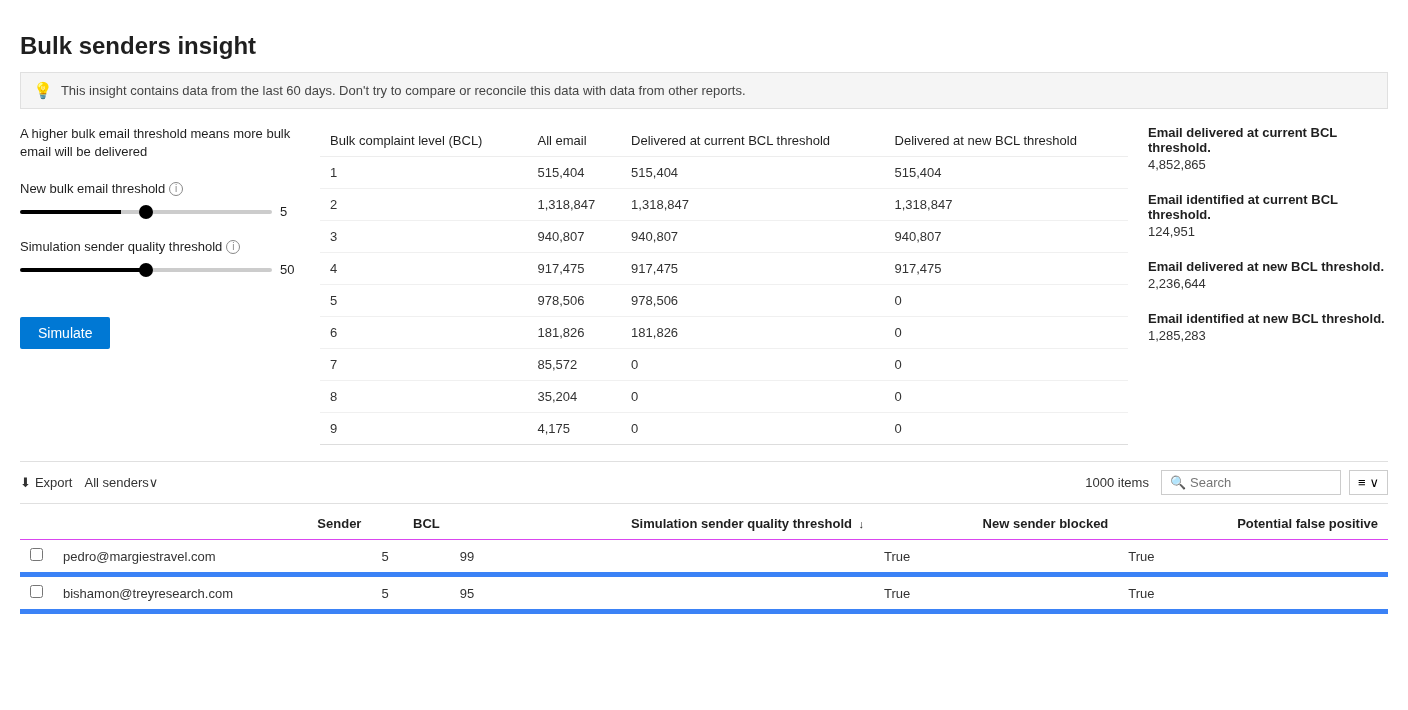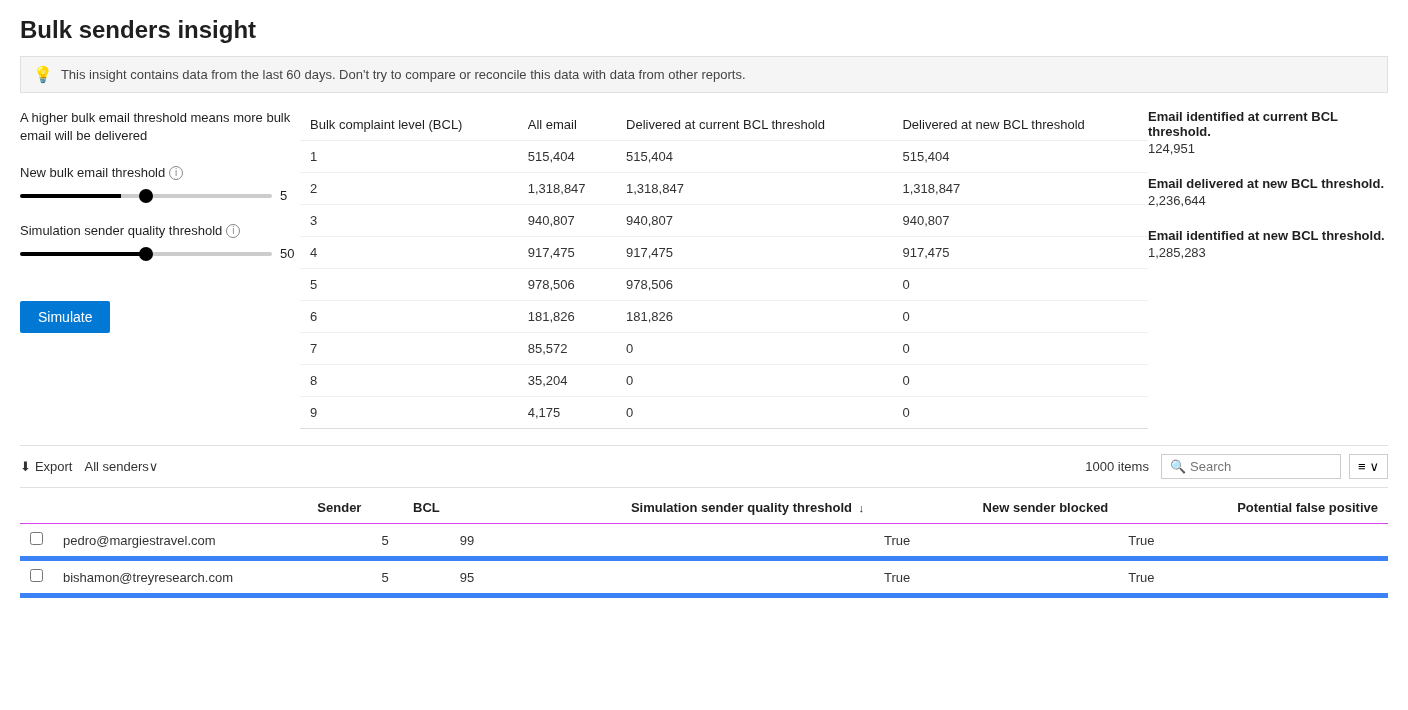--- a/index.html
+++ b/index.html
@@ -1,36 +1,36 @@
 <!DOCTYPE html>
 <html><head>
   <meta charset="utf-8">
   <style>
     * { box-sizing: border-box; margin: 0; padding: 0; }
     body { font-family: 'Segoe UI', Arial, sans-serif; font-size: 13px; color: #1f1f1f; background: #fff; }
 
-    .page-container { padding: 16px 20px; max-width: 1408px; }
+    .page-container { padding: 32px 20px; max-width: 1408px; }
 
     h1 { font-size: 24px; font-weight: 600; margin-bottom: 12px; }
 
     .info-banner {
       background: #f5f5f5;
       border: 1px solid #e0e0e0;
       padding: 8px 12px;
       display: flex;
       align-items: center;
       gap: 8px;
       margin-bottom: 16px;
       font-size: 13px;
       color: #444;
     }
 
     .info-icon { color: #f0a500; font-size: 16px; }
 
-    .main-content { display: flex; }
+    .main-content { display: flex; gap: 20px; }
 
     .left-panel { min-width: 260px; max-width: 280px; }
 
     .left-panel .description { font-size: 13px; margin-bottom: 20px; line-height: 1.4; }
 
     .threshold-section { margin-bottom: 20px; }
     .threshold-label { font-size: 13px; font-weight: 500; margin-bottom: 8px; display: flex; align-items: center; gap: 4px; }
 
     .slider-row { display: flex; align-items: center; gap: 8px; }
     .slider-row input[type=range] { flex: 1; cursor: pointer; }
@@ -295,20 +295,24 @@
       <td>4,175</td>
       <td>0</td>
       <td>0</td>
     </tr>
           </tbody>
       </table>
     </div>
 
     <div class="right-panel">
       <div id="stats-container">
+          <div class="stat-block">
+      <div class="stat-label">Email delivered at current BCL threshold.</div>
+      <div class="stat-value">4,852,865</div>
+    </div>
           <div class="stat-block">
       <div class="stat-label">Email identified at current BCL threshold.</div>
       <div class="stat-value">124,951</div>
     </div>
           <div class="stat-block">
       <div class="stat-label">Email delivered at new BCL threshold.</div>
       <div class="stat-value">2,236,644</div>
     </div>
           <div class="stat-block">
       <div class="stat-label">Email identified at new BCL threshold.</div>

